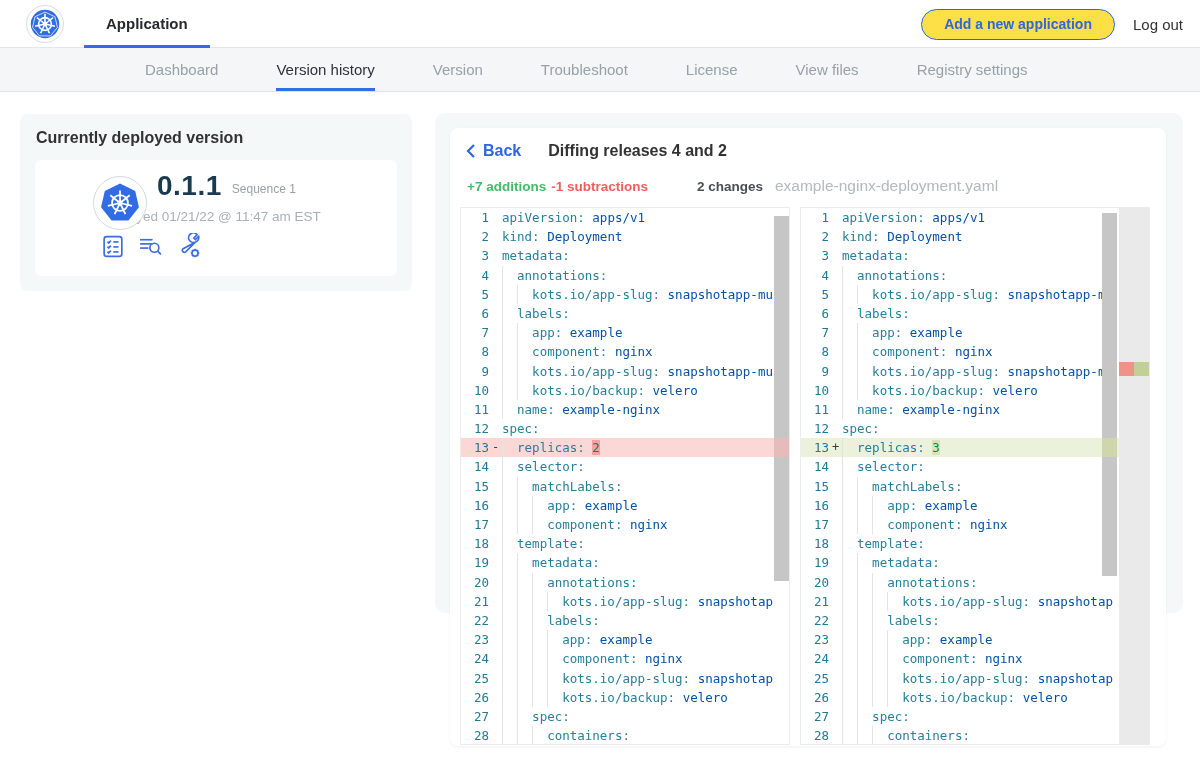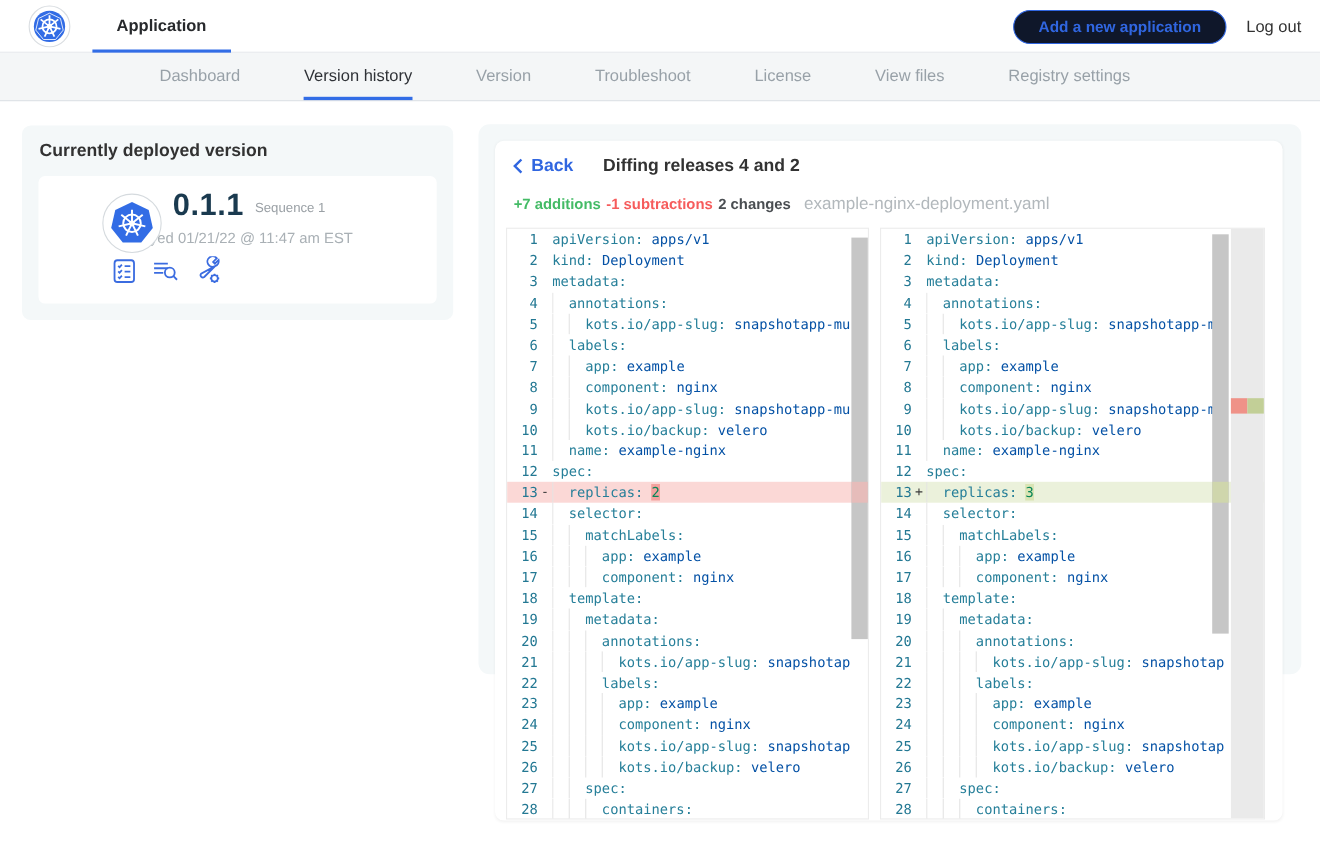--- a/index.html
+++ b/index.html
@@ -7,21 +7,21 @@
   
   .topnav{position:absolute;left:0;top:0;width:1200px;height:48px;background:#fff;
     border-bottom:1px solid #e4e7ea;display:flex;align-items:center;box-sizing:border-box;}
   .logo-ring{position:absolute;left:26px;top:5px;width:38px;height:38px;border-radius:50%;
     background:#fff;border:1px solid #d9dde1;display:flex;align-items:center;justify-content:center;box-sizing:border-box;}
   .nav-tabs{position:absolute;left:84px;top:0;height:48px;display:flex;}
   .nav-tab{height:45px;line-height:48px;padding:0 22px;font-size:15px;font-weight:700;color:#4a4e52;
     border-bottom:3px solid transparent;cursor:pointer;}
   .nav-tab.active{color:#27292c;border-bottom-color:#326de6;}
   .nav-right{position:absolute;right:15px;top:0;height:48px;display:flex;align-items:center;gap:16px;}
-  .add-btn{background:#0f172a;border:1.5px solid #3066e0;color:#3066e0;font-weight:700;font-size:14px;
+  .add-btn{background:#fde047;border:1.5px solid #3066e0;color:#3066e0;font-weight:700;font-size:14px;
     border-radius:18px;height:31px;padding:0 22px;font-family:inherit;cursor:pointer;}
   .logout{font-size:15px;color:#323232;cursor:pointer;padding:0 2px;}
   
   .subnav{position:absolute;left:0;top:48px;width:1200px;height:44px;background:#f4f6f7;
     border-bottom:1px solid #dee3e6;display:flex;align-items:stretch;padding-left:145px;gap:58px;box-sizing:border-box;}
   .sub-tab{display:flex;align-items:center;font-size:15px;color:#98a1a8;border-bottom:3px solid transparent;
     padding-top:3px;box-sizing:border-box;cursor:pointer;}
   .sub-tab.active{color:#2f3237;font-weight:500;border-bottom-color:#326de6;}
   
   .deployed-card{position:absolute;left:20px;top:114px;width:392px;height:177px;background:#f4f8f9;border-radius:8px;}
@@ -39,21 +39,21 @@
   
   .diff-bg{position:absolute;left:435px;top:113px;width:748px;height:500px;background:#f4f8f9;border-radius:10px;}
   .diff-card{position:absolute;left:450px;top:128px;width:716px;height:618px;background:#fff;border-radius:8px;
     box-shadow:0 1px 3px rgba(0,0,0,.06);}
   .diff-head{position:absolute;left:16px;top:14px;display:flex;align-items:flex-start;gap:27px;}
   .back{display:flex;align-items:center;gap:7px;color:#3066e0;font-size:16px;font-weight:700;cursor:pointer;}
   .diff-title{font-size:16px;font-weight:700;color:#323232;}
   .diff-stats{position:absolute;left:17px;top:49px;display:flex;align-items:baseline;gap:5px;}
   .adds{color:#44bb66;font-size:13.5px;font-weight:700;}
   .subs{color:#f65c5c;font-size:13.5px;font-weight:700;}
-  .chgs{color:#4a4e52;font-size:13.5px;font-weight:700;}
+  .chgs{color:#4a4e52;font-size:13.5px;font-weight:700;margin-left:44px;}
   .fname{color:#b2b8bc;font-size:15.5px;margin-left:7px;}
   
   .editor{position:absolute;top:79px;height:538px;background:#fff;border:1px solid #ececec;
     box-sizing:border-box;overflow:hidden;}
   .editor-left{left:10px;width:330px;}
   .editor-right{left:350px;width:350px;}
   .crow{display:flex;height:19.2px;line-height:19.2px;font-family:"DejaVu Sans Mono","Liberation Mono",monospace;
     font-size:12.5px;}
   .ln{width:28px;text-align:right;color:#237893;flex:none;}
   .mk{width:13px;text-align:center;color:#3a3a3a;flex:none;font-size:12px;}

